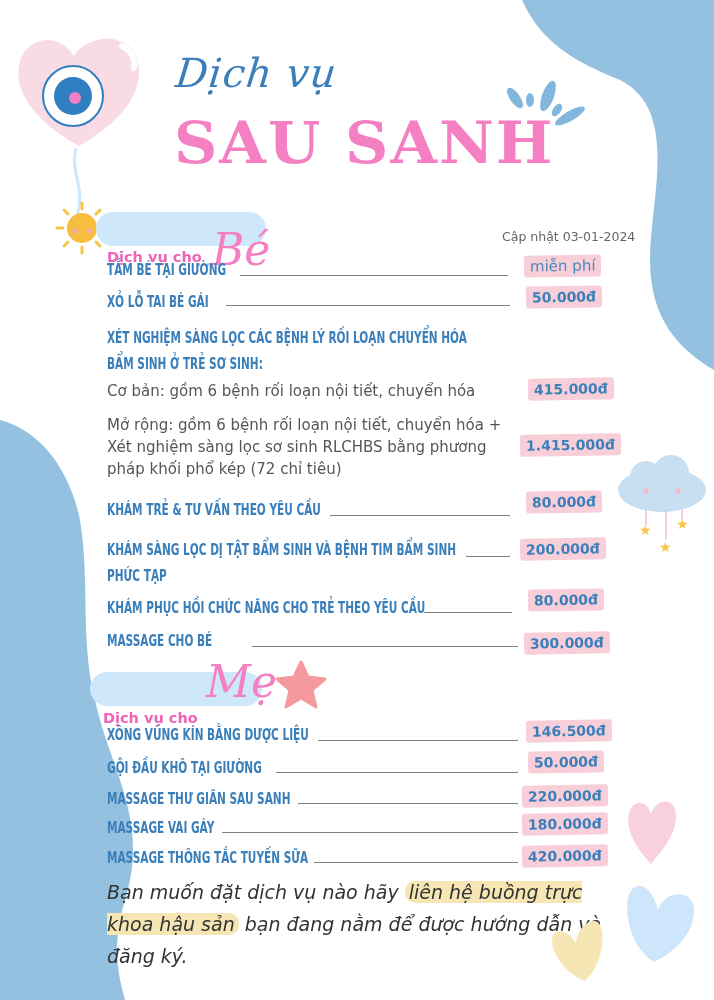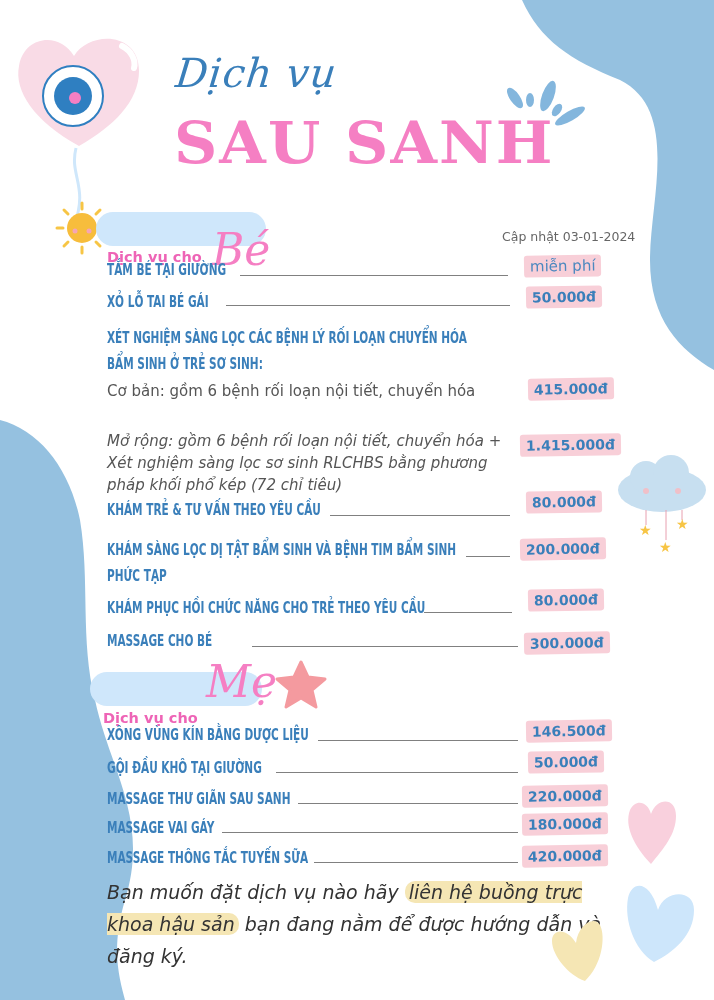--- a/index.html
+++ b/index.html
@@ -127,21 +127,21 @@
 
 <div class="svc" style="top:289px;">Xỏ lỗ tai bé gái</div>
 <div class="dash" style="left:226px;top:305px;width:284px;"></div>
 <div class="price" style="left:526px;top:286px;">50.000đ</div>
 
 <div class="svc multi" style="top:325px;width:490px;line-height:26px;">Xét nghiệm sàng lọc các bệnh lý rối loạn chuyển hóa bẩm sinh ở trẻ sơ sinh:</div>
 
 <div class="desc" style="top:380px;width:410px;">Cơ bản: gồm 6 bệnh rối loạn nội tiết, chuyển hóa</div>
 <div class="price" style="left:528px;top:378px;">415.000đ</div>
 
-<div class="desc" style="top:430px;width:395px;font-style:italic;">Mở rộng: gồm 6 bệnh rối loạn nội tiết, chuyển hóa + Xét nghiệm sàng lọc sơ sinh RLCHBS bằng phương pháp khối phổ kép (72 chỉ tiêu)</div>
+<div class="desc" style="top:414px;width:395px;">Mở rộng: gồm 6 bệnh rối loạn nội tiết, chuyển hóa + Xét nghiệm sàng lọc sơ sinh RLCHBS bằng phương pháp khối phổ kép (72 chỉ tiêu)</div>
 <div class="price" style="left:520px;top:434px;">1.415.000đ</div>
 
 <div class="svc" style="top:497px;">Khám trẻ &amp; tư vấn theo yêu cầu</div>
 <div class="dash" style="left:330px;top:515px;width:180px;"></div>
 <div class="price" style="left:526px;top:491px;">80.000đ</div>
 
 <div class="svc multi" style="top:537px;width:460px;">Khám sàng lọc dị tật bẩm sinh và bệnh tim bẩm sinh phức tạp</div>
 <div class="dash" style="left:466px;top:556px;width:44px;"></div>
 <div class="price" style="left:520px;top:538px;">200.000đ</div>
 

